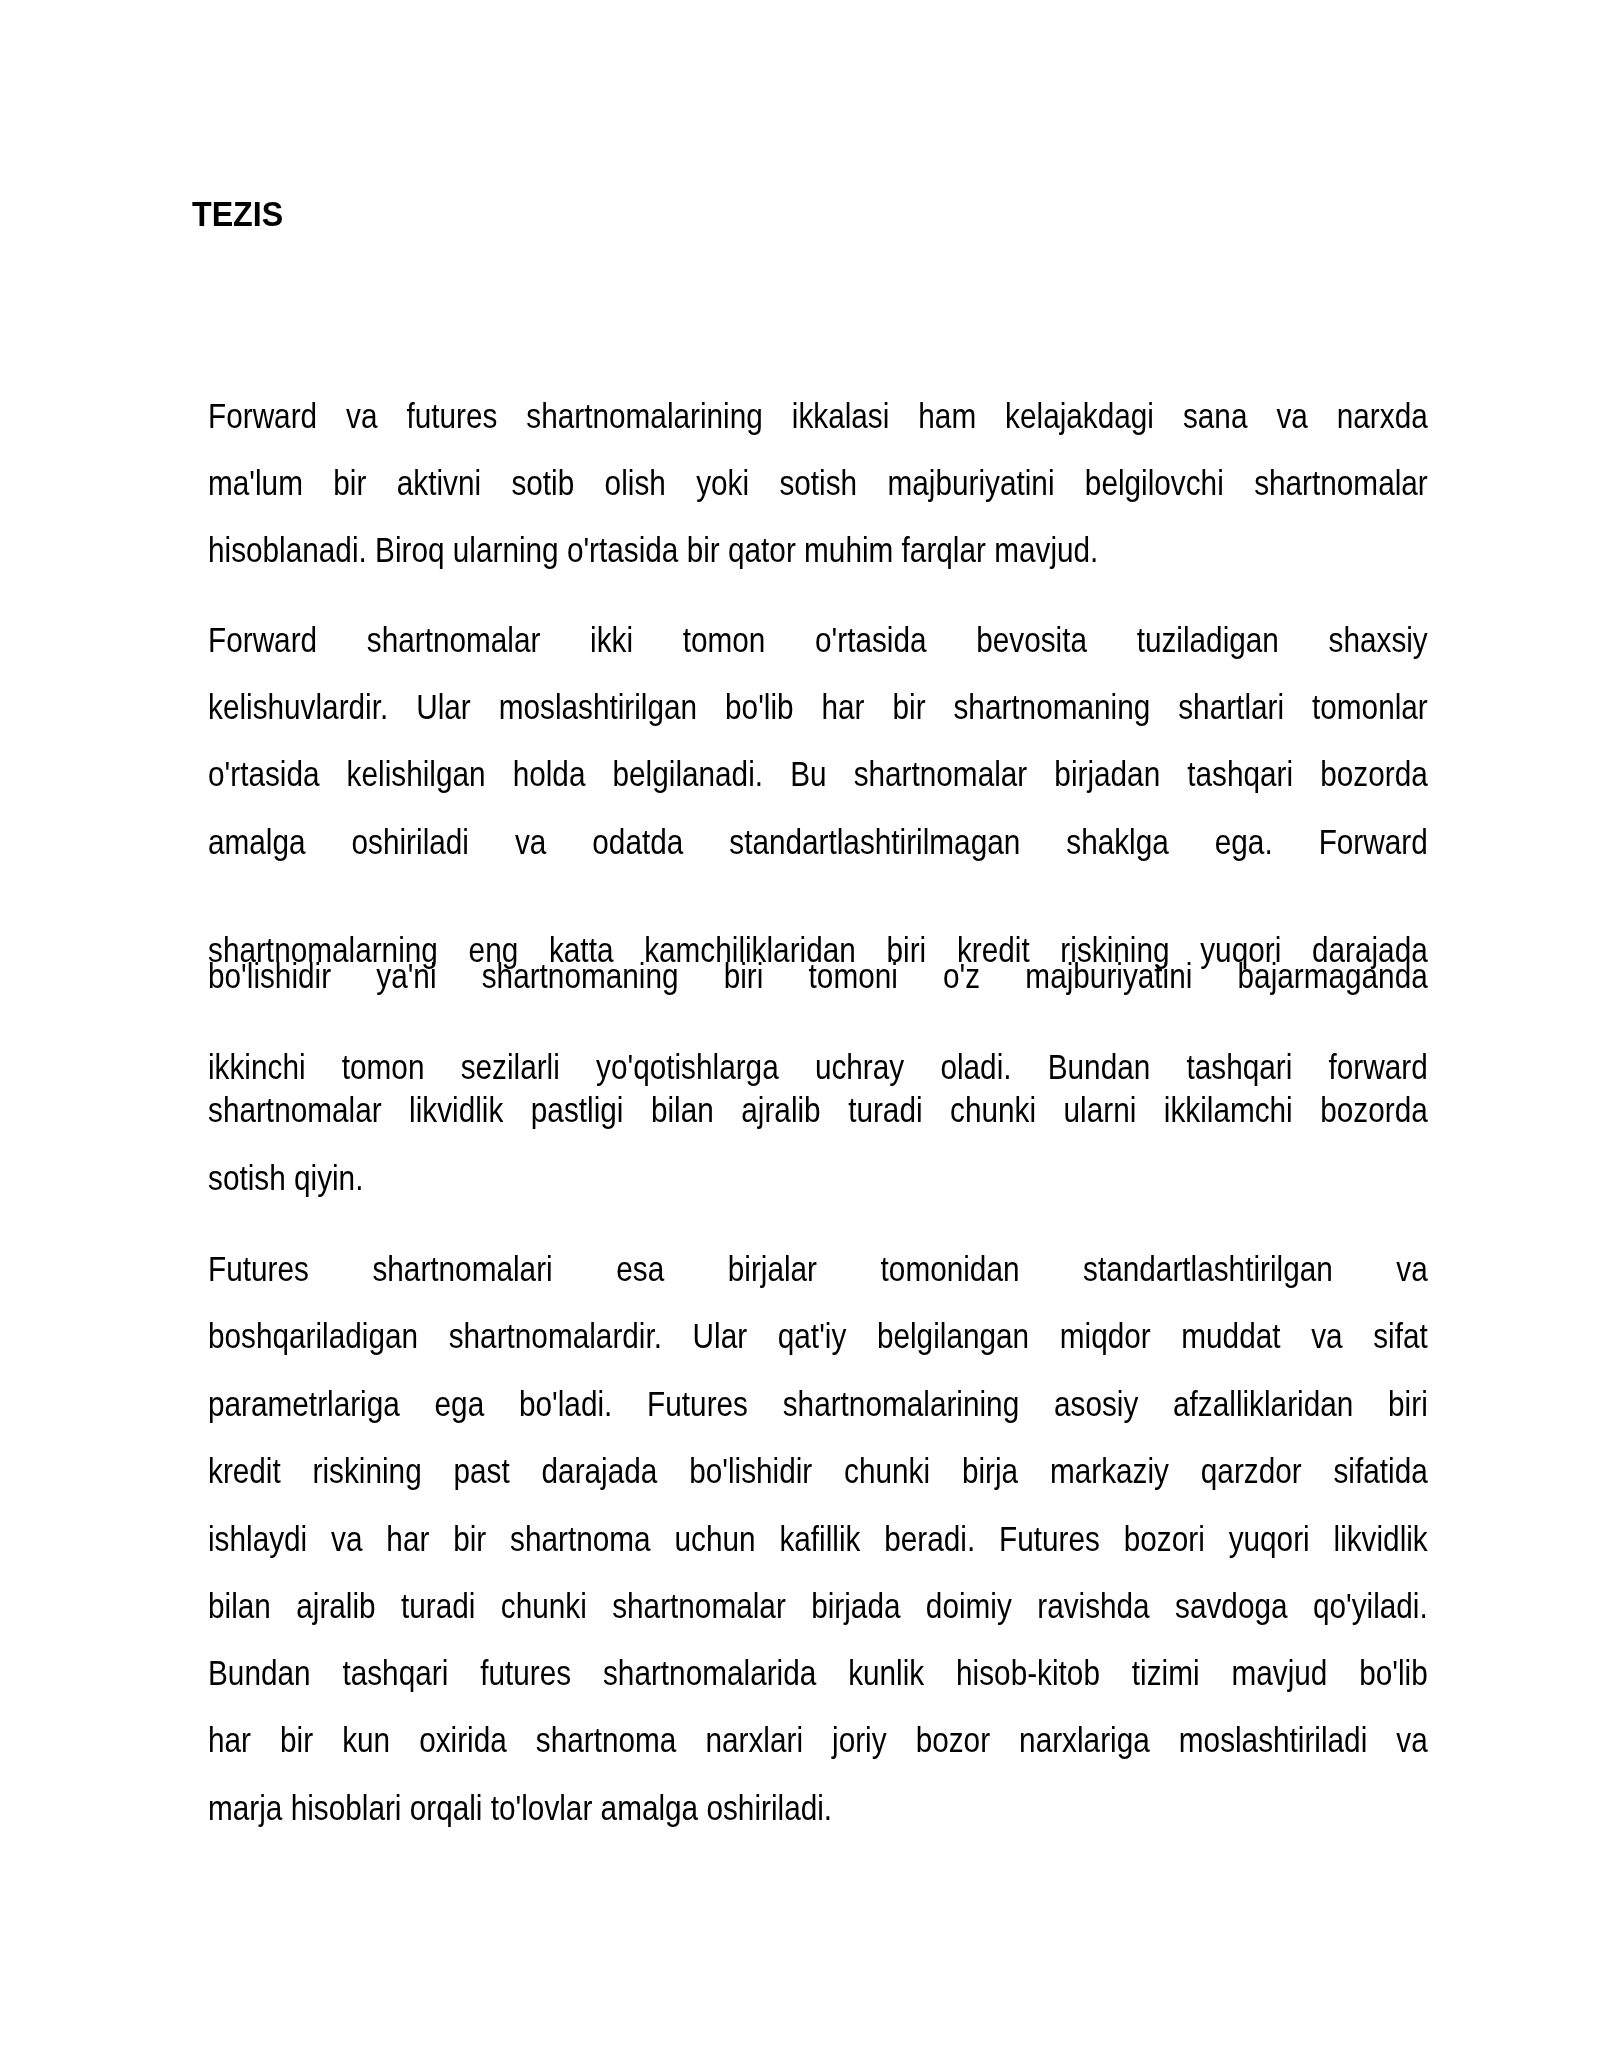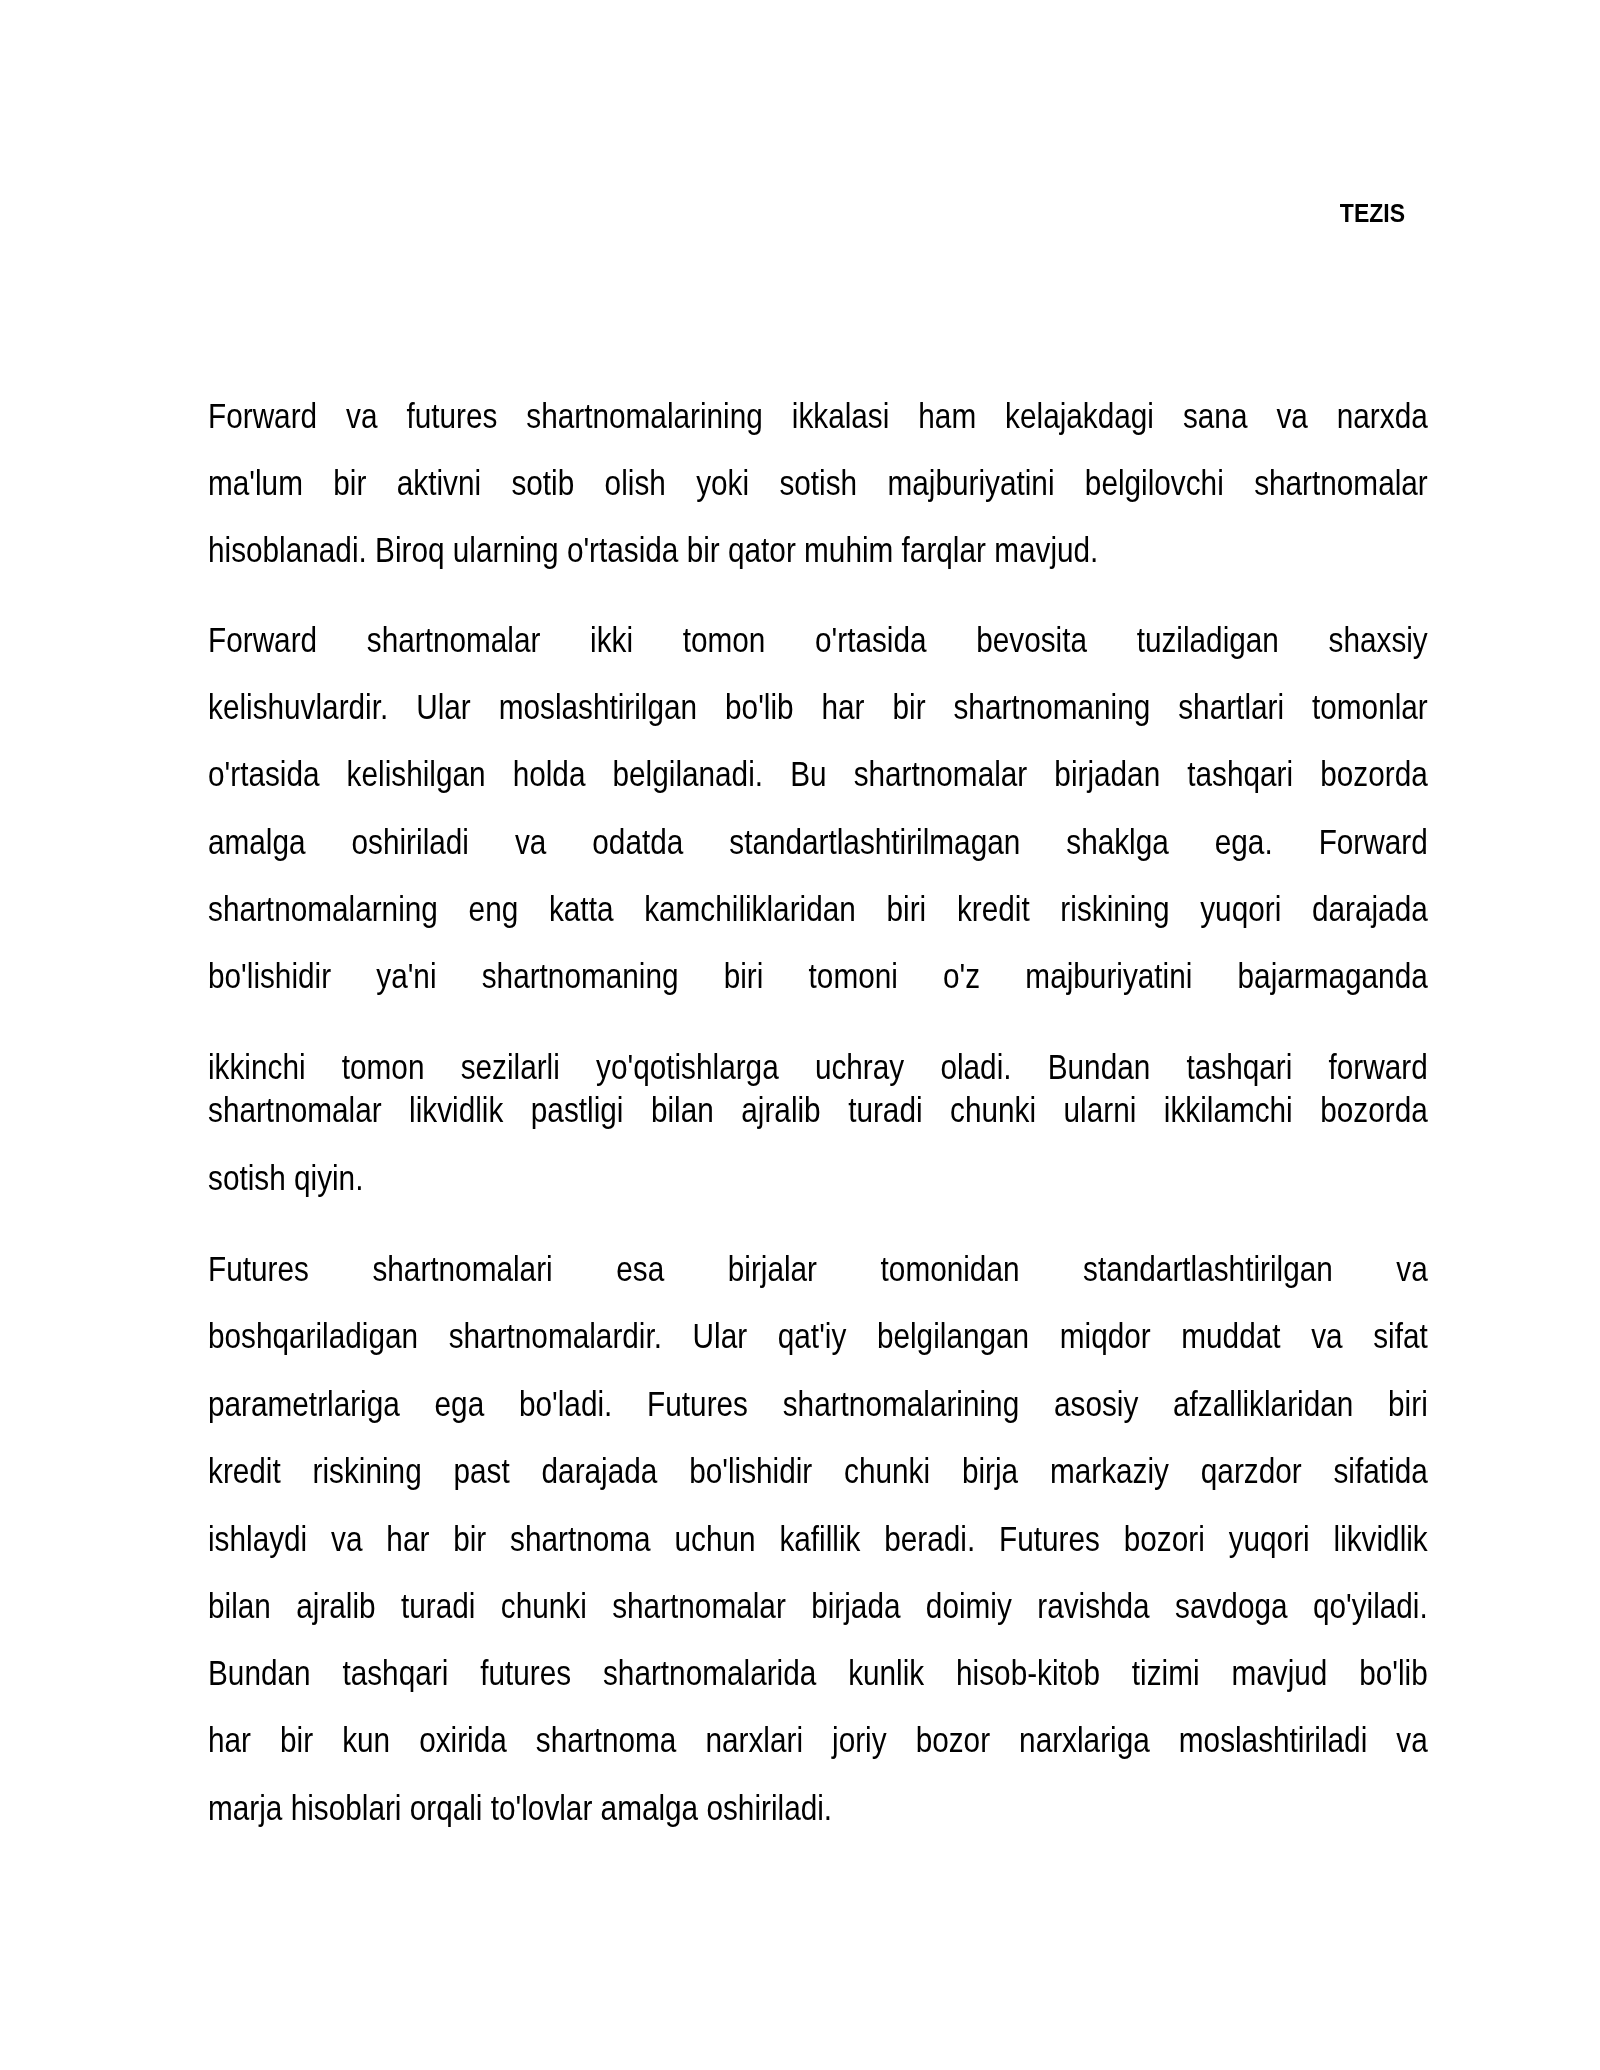--- a/index.html
+++ b/index.html
@@ -21,24 +21,24 @@
     width: 1600px;
     height: 2070px;
     background: #ffffff;
   }
   
   .heading {
     position: absolute;
     left: 188px;
     width: 1220px;
     height: 35px;
-    font-size: 25px;
+    font-size: 35px;
     line-height: 35px;
     font-weight: bold;
-    text-align: right;
+    text-align: left;
     white-space: nowrap;
   }
   .heading > span {
     display: inline-block;
     transform: scaleX(0.92);
     transform-origin: center center;
   }
   
   .line {
     position: absolute;
@@ -93,21 +93,21 @@
       </div>
     <div class="line justify" style="top:689px">
         <span>kelishuvlardir. Ular moslashtirilgan bo'lib har bir shartnomaning shartlari tomonlar</span>
       </div>
     <div class="line justify" style="top:756px">
         <span>o'rtasida kelishilgan holda belgilanadi. Bu shartnomalar birjadan tashqari bozorda</span>
       </div>
     <div class="line justify" style="top:824px">
         <span>amalga oshiriladi va odatda standartlashtirilmagan shaklga ega. Forward</span>
       </div>
-    <div class="line justify" style="top:891px">
+    <div class="line justify" style="top:932px">
         <span>shartnomalarning eng katta kamchiliklaridan biri kredit riskining yuqori darajada</span>
       </div>
     <div class="line justify" style="top:958px">
         <span>bo'lishidir ya'ni shartnomaning biri tomoni o'z majburiyatini bajarmaganda</span>
       </div>
     <div class="line justify" style="top:1049px">
         <span>ikkinchi tomon sezilarli yo'qotishlarga uchray oladi. Bundan tashqari forward</span>
       </div>
     <div class="line justify" style="top:1092px">
         <span>shartnomalar likvidlik pastligi bilan ajralib turadi chunki ularni ikkilamchi bozorda</span>

